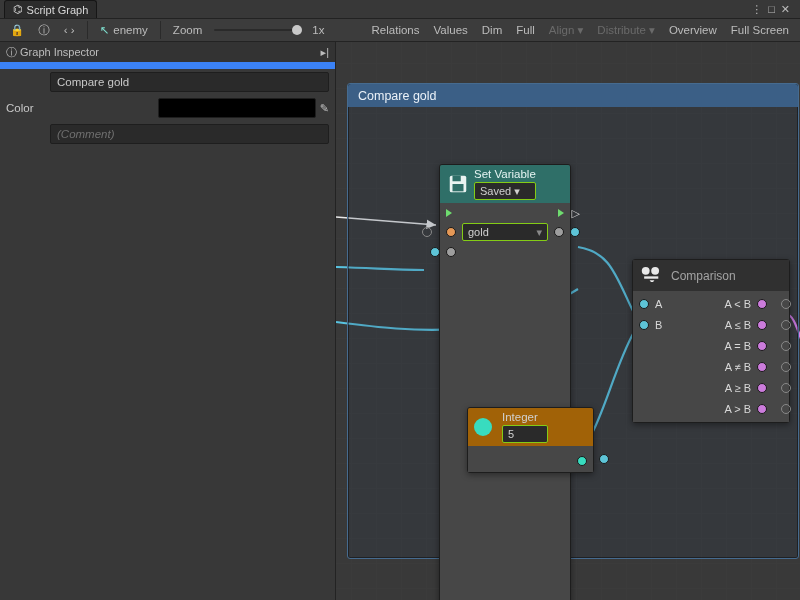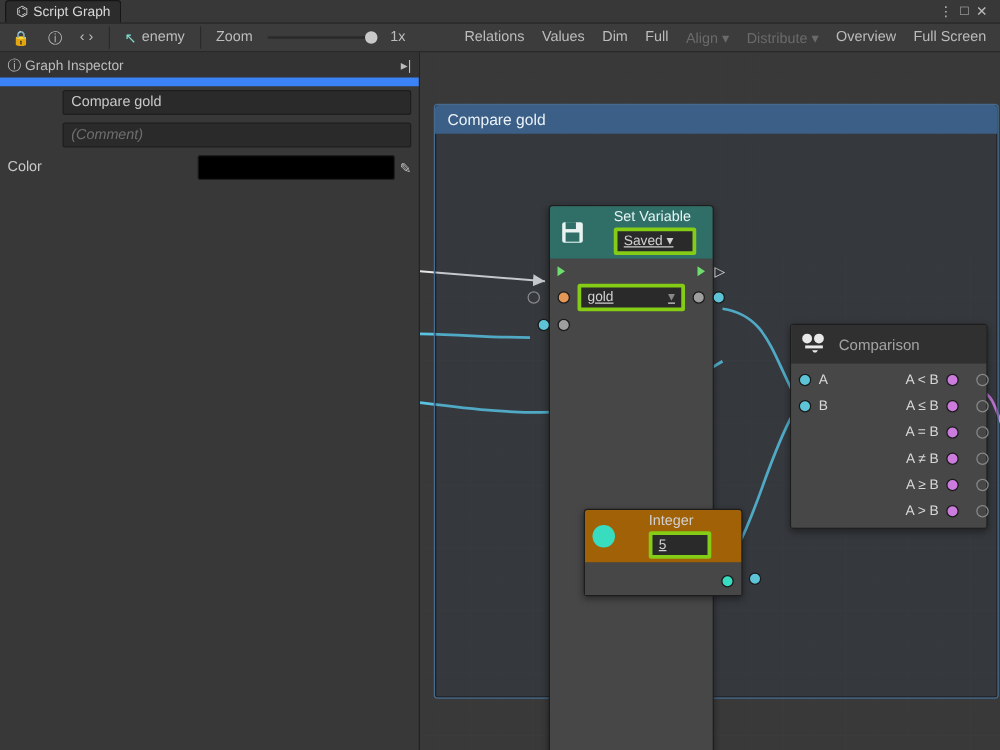--- a/index.html
+++ b/index.html
@@ -131,36 +131,36 @@
     border:1px solid #1d1d1d;
     border-radius:3px;
     background:#3e3e3e;
     box-shadow:0 2px 6px rgba(0,0,0,.4);
     min-width:125px;
   }
   .node .hdr{
     background:#2f6f68; color:#e5f4f2;
     padding:3px 6px; font-size:11.5px;
     border-radius:2px 2px 0 0;
-    display:flex; align-items:center; gap:21px;
+    display:flex; align-items:center; gap:4px;
   }
   .node .body{
     padding:6px 6px; display:flex; flex-direction:column; gap:6px;
     background:#474747;
   }
   .port-row{
     display:flex; align-items:center; gap:6px; font-size:11px; position:relative;
   }
   .port{ width:8px;height:8px;border-radius:50%; background:#9e9e9e; border:1px solid #1a1a1a;}
   .port.data{ background:#5dc4d7;}
   .port.mag{ background:#cc7cdc;}
   .chip{
-    background:#2a2a2a; border:3px solid #84cc16; border-radius:2px;
+    background:#2a2a2a; border:1px solid #84cc16; border-radius:2px;
     height:16px; line-height:16px; padding:0 5px; color:#d0d0d0; font-size:11px;
-    display:flex; align-items:center; gap:3px;text-decoration:underline;
+    display:flex; align-items:center; gap:3px;
   }
   .arrow{ width:0;height:0;border-top:4px solid transparent;border-bottom:4px solid transparent;border-left:6px solid #6fdc6f;}
   .tri-outline{ color:#d8d8d8; font-size:11px;}
   svg.wires{ position:absolute; inset:0; pointer-events:none; }
   .node.integer .hdr{ background:#a16207; color:#d0d0d0;}
   .node .int-dot{ width:18px;height:18px;border-radius:50%; background:#38dcbf; margin-right:6px;}
   .comp{
     position:absolute; top:217px; left:296px;
     width:156px;
     border:1px solid #1d1d1d; border-radius:3px;
@@ -240,29 +240,29 @@
         <span>ⓘ </span>
         <span>Graph Inspector</span>
       </span>
       <span>▸|</span>
     </div>
     <div class="insp-row" style="padding-left:50px;">
       <div class="insp-field">
         <span>Compare gold</span>
       </div>
     </div>
-    <div class="insp-row" style="padding-left:50px;">
-      <div class="insp-field placeholder">(Comment)</div>
-    </div>
     <div class="insp-row">
       <span style="width:44px;">Color</span>
       <div style="flex:1; display:flex; gap:4px; padding-left:100px; align-items:center;">
         <div class="insp-color"></div>
         <span class="eyedrop">✎</span>
       </div>
+    </div>
+    <div class="insp-row" style="padding-left:50px;">
+      <div class="insp-field placeholder">(Comment)</div>
     </div>
   </div>
 
   <div class="canvas">
     <div class="grid"></div>
 
     <svg class="wires" width="465" height="560">
 
       <defs>
         <marker id="ah" markerWidth="8" markerHeight="8" refX="6" refY="3" orient="auto">

